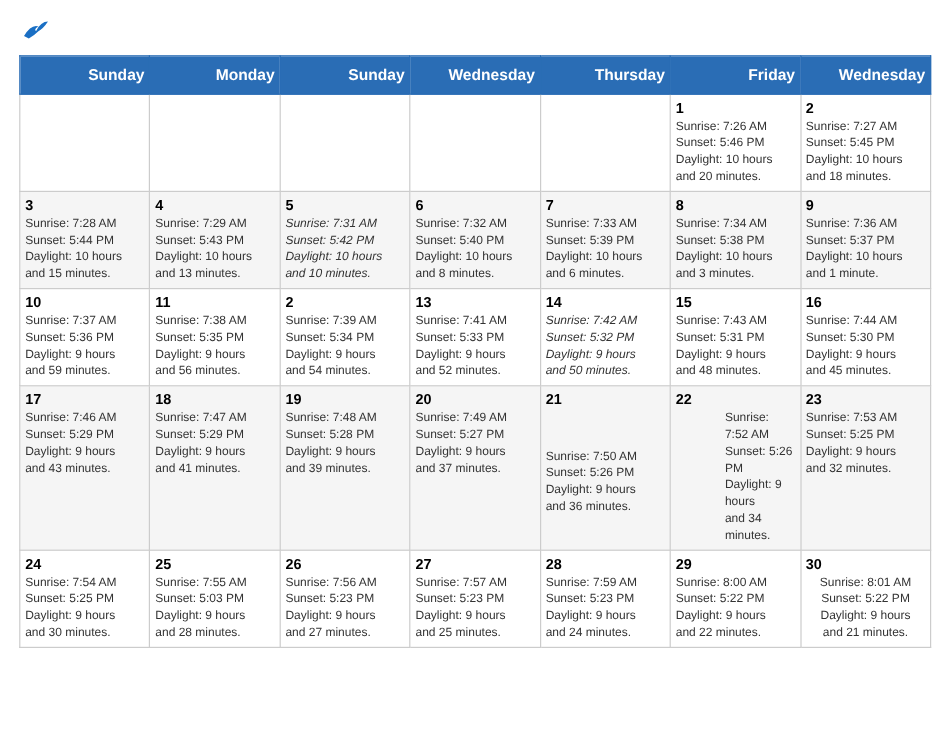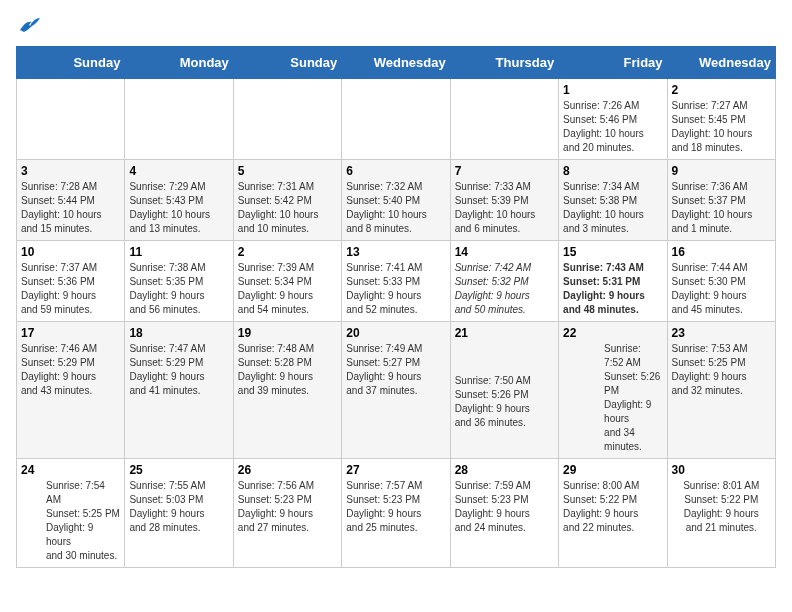--- a/index.html
+++ b/index.html
@@ -148,21 +148,21 @@
         </td>
         <td>
           <div class="day-number">4</div>
           <div class="day-info" style="white-space: pre-line;">Sunrise: 7:29 AM
 Sunset: 5:43 PM
 Daylight: 10 hours
 and 13 minutes.</div>
         </td>
         <td>
           <div class="day-number">5</div>
-          <div class="day-info" style="white-space: pre-line;">Sunrise: 7:31 AM
+          <div class="day-info" style="white-space: pre-line; font-style: italic;">Sunrise: 7:31 AM
 Sunset: 5:42 PM
 Daylight: 10 hours
 and 10 minutes.</div>
         </td>
         <td>
           <div class="day-number">6</div>
           <div class="day-info" style="white-space: pre-line;">Sunrise: 7:32 AM
 Sunset: 5:40 PM
 Daylight: 10 hours
 and 8 minutes.</div>
@@ -220,21 +220,21 @@
         </td>
         <td>
           <div class="day-number">14</div>
           <div class="day-info" style="white-space: pre-line; font-style: italic;">Sunrise: 7:42 AM
 Sunset: 5:32 PM
 Daylight: 9 hours
 and 50 minutes.</div>
         </td>
         <td>
           <div class="day-number">15</div>
-          <div class="day-info" style="white-space: pre-line; font-weight: bold;">Sunrise: 7:43 AM
+          <div class="day-info" style="white-space: pre-line;">Sunrise: 7:43 AM
 Sunset: 5:31 PM
 Daylight: 9 hours
 and 48 minutes.</div>
         </td>
         <td>
           <div class="day-number">16</div>
           <div class="day-info" style="white-space: pre-line;">Sunrise: 7:44 AM
 Sunset: 5:30 PM
 Daylight: 9 hours
 and 45 minutes.</div>
@@ -287,21 +287,21 @@
           <div class="day-number">23</div>
           <div class="day-info" style="white-space: pre-line;">Sunrise: 7:53 AM
 Sunset: 5:25 PM
 Daylight: 9 hours
 and 32 minutes.</div>
         </td>
       </tr>
       <tr>
         <td>
           <div class="day-number">24</div>
-          <div class="day-info" style="white-space: pre-line; margin-left: 25px;">Sunrise: 7:54 AM
+          <div class="day-info" style="white-space: pre-line;">Sunrise: 7:54 AM
 Sunset: 5:25 PM
 Daylight: 9 hours
 and 30 minutes.</div>
         </td>
         <td>
           <div class="day-number">25</div>
           <div class="day-info" style="white-space: pre-line;">Sunrise: 7:55 AM
 Sunset: 5:03 PM
 Daylight: 9 hours
 and 28 minutes.</div>

